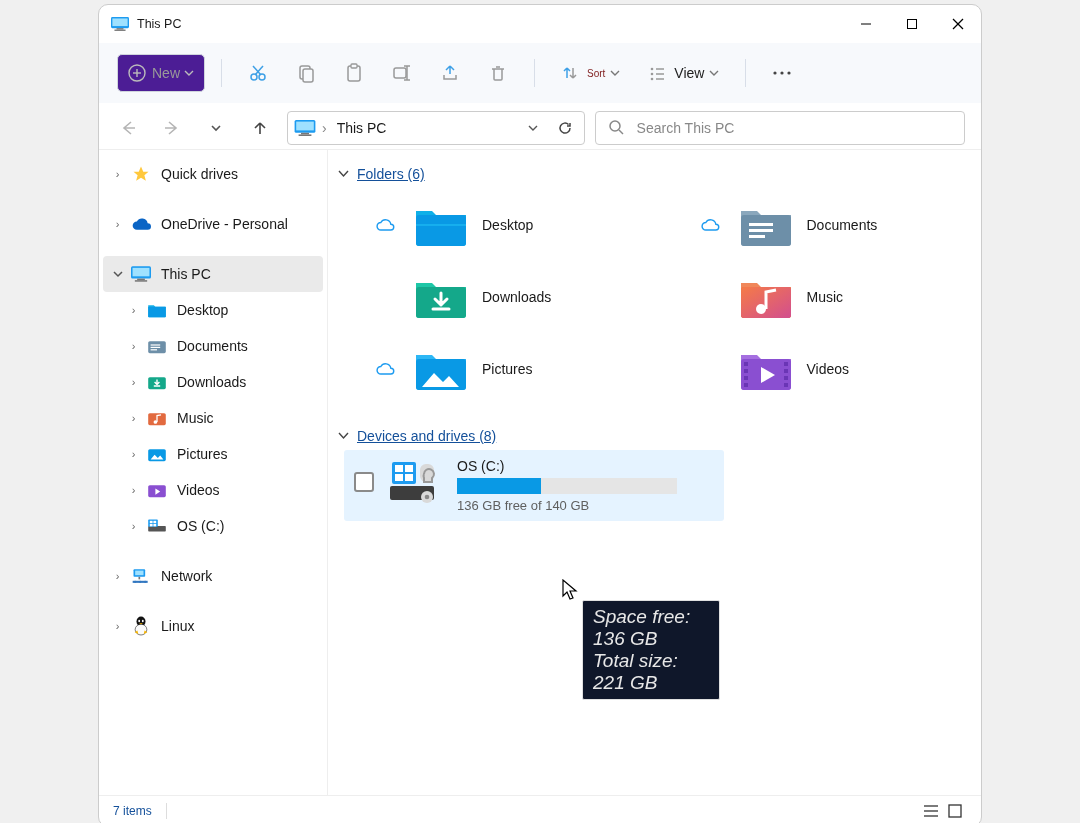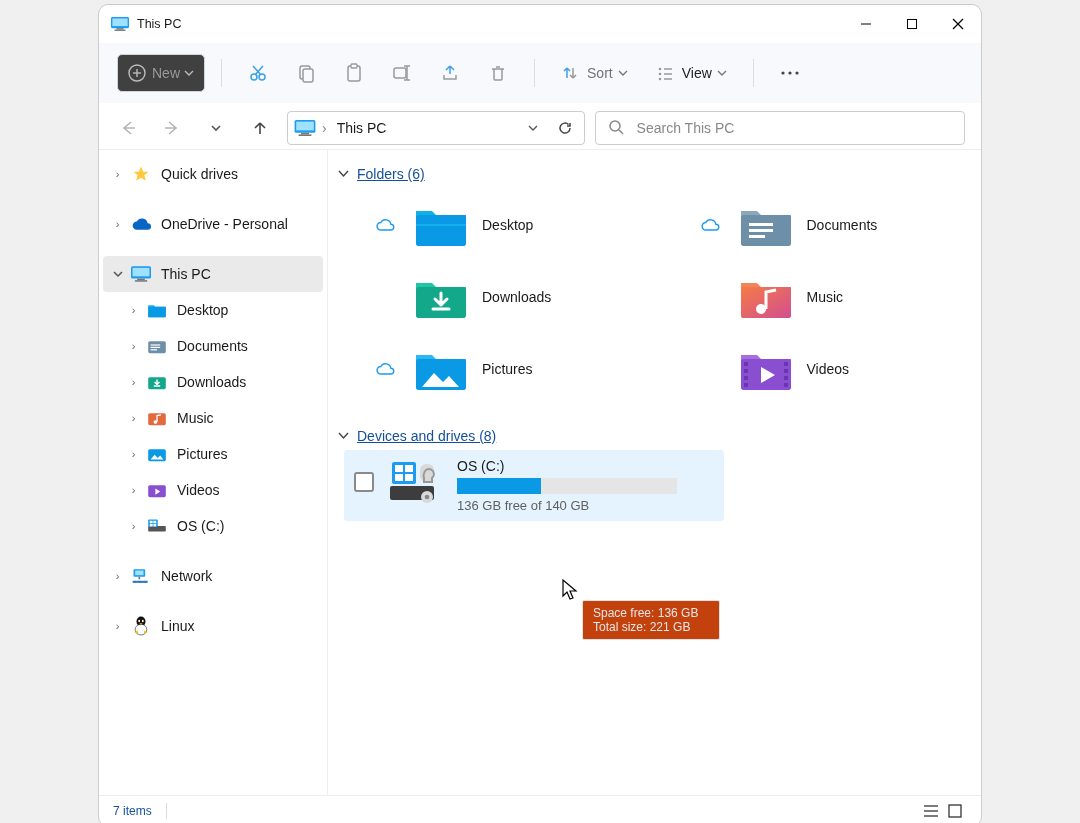--- a/index.html
+++ b/index.html
@@ -7,21 +7,21 @@
 .window{position:relative;width:884px;height:823px;margin:4px auto;background:#fff;border:1px solid #ccc;border-radius:10px;display:flex;flex-direction:column;color:#1a1a1a;}
 
 .titlebar{height:38px;display:flex;align-items:center;padding:0 0 0 12px;font-size:13px;}
 .titlebar .title-icon{width:18px;height:14px;margin-right:8px;}
 .titlebar .title-txt{font-size:12.5px;}
 .titlebar .spacer{flex:1;}
 .titlebar .win-btn{width:46px;height:38px;display:flex;align-items:center;justify-content:center;}
 
 .toolbar{height:60px;display:flex;align-items:center;padding:0 18px;background:#f7f9fc;gap:8px;}
 .tool-btn{height:38px;display:flex;align-items:center;justify-content:center;border-radius:5px;padding:0 10px;color:#666;min-width:40px;}
-.tool-btn.new{border:1px solid #d0d5dd;background:#404040;color:#999;}
+.tool-btn.new{border:1px solid #d0d5dd;background:#4c1d95;color:#999;}
 .tool-btn.new .txt{margin:0 4px 0 6px;font-size:14px;}
 .divider{width:1px;height:28px;background:#d8dee8;margin:0 8px;}
 
 .navrow{height:46px;display:flex;align-items:center;padding:8px 16px 4px 12px;gap:10px;}
 .nav-btn{width:34px;height:34px;display:flex;align-items:center;justify-content:center;border-radius:4px;color:#444;}
 .nav-btn.disabled{color:#b5b5b5;}
 .address{flex:1;height:34px;border:1px solid #ccc;border-radius:4px;display:flex;align-items:center;padding:0 6px;font-size:14px;gap:6px;}
 .address .crumb{padding:2px 4px;display:flex;align-items:center;gap:6px;}
 .address .flex{flex:1;}
 .search{width:370px;height:34px;border:1px solid #ccc;border-radius:4px;display:flex;align-items:center;padding:0 12px;font-size:14px;color:#888;}
@@ -45,21 +45,21 @@
 .folder-icon{width:54px;height:45px;display:flex;align-items:center;justify-content:center;}
 .folder-lbl{font-size:14px;}
 .drive-item{display:flex;align-items:flex-start;gap:14px;padding:8px 10px;border-radius:3px;width:380px;}
 .drive-item.selected{background:#e5f3ff;}
 .drive-check{width:20px;height:20px;border:2px solid #8a8a8a;border-radius:3px;margin-top:14px;background:#fff;}
 .drive-icon{width:55px;height:45px;display:flex;align-items:center;justify-content:center;}
 .drive-info{display:flex;flex-direction:column;gap:4px;flex:1;font-size:14px;}
 .drive-bar{width:220px;height:16px;background:#e5e5e5;position:relative;}
 .drive-bar .fill{position:absolute;left:0;top:0;bottom:0;background:#0999e5;}
 .drive-sub{color:#5f5f5f;font-size:13px;}
-.tooltip{position:absolute;left:483px;top:595px;border:1px solid #e0e0e0;background:#c2410c;color:#e7e7e7;font-size:12px;padding:5px 10px;border-radius:2px;width:138px;}
+.tooltip{position:absolute;left:483px;top:595px;border:1px solid #e0e0e0;background:#0f172a;color:#e7e7e7;font-size:19px;padding:5px 10px;border-radius:2px;width:138px;font-style:italic;}
 .cursor{position:absolute;left:463px;top:574px;pointer-events:none;}
 
 .statusbar{height:31px;border-top:1px solid #eee;display:flex;align-items:center;padding:0 14px;font-size:12px;color:#14509a;}
 .statusbar .flex{flex:1;}
 .status-btn{width:24px;height:22px;display:flex;align-items:center;justify-content:center;color:#333;}
 </style>
 </head>
 <body>
 
 <div class="window">
@@ -142,21 +142,21 @@
         <svg width="20" height="20">
           <path d="M4 6 h12 M6 6 v10 a1 1 0 0 0 1 1 h6 a1 1 0 0 0 1 -1 V6 M8 4 h4" fill="none" stroke="#999" stroke-width="1.5"></path>
         </svg>
       </div>
     <div class="divider"></div>
     <div class="tool-btn">
       <svg width="18" height="18">
           <path d="M6 14 V4 M6 4 L3 7 M6 4 L9 7" stroke="#3ea0e6" fill="none" stroke-width="1.5"></path>
           <path d="M12 4 V14 M12 14 L9 11 M12 14 L15 11" stroke="#999" fill="none" stroke-width="1.5"></path>
         </svg>
-      <span style="margin:0 5px 0 8px;color:#737373;font-size:14px;">Sort</span>
+      <span style="margin:0 5px 0 8px;color:#7f1d1d;font-size:10px;">Sort</span>
       <svg width="10" height="10">
           <path d="M1 3 L5 7 L9 3" fill="none" stroke="#777" stroke-width="1.4"></path>
         </svg>
     </div>
     <div class="tool-btn">
       <svg width="18" height="18">
           <circle cx="4" cy="5" r="1.3" fill="#999"></circle>
           <line x1="8" y1="5" x2="16" y2="5" stroke="#999" stroke-width="1.5"></line>
           <circle cx="4" cy="10" r="1.3" fill="#999"></circle>
           <line x1="8" y1="10" x2="16" y2="10" stroke="#999" stroke-width="1.5"></line>

